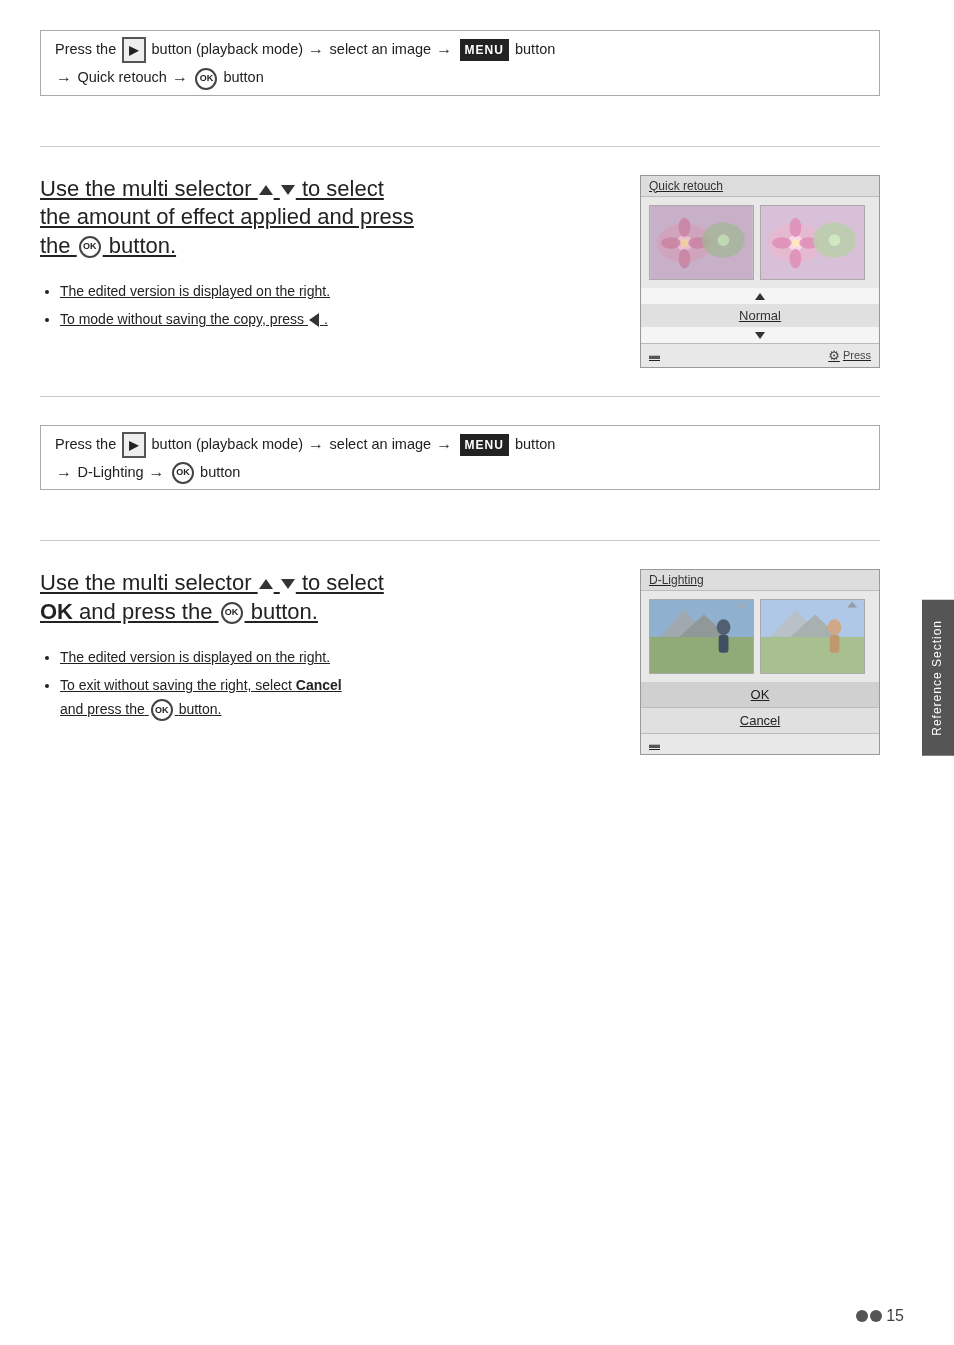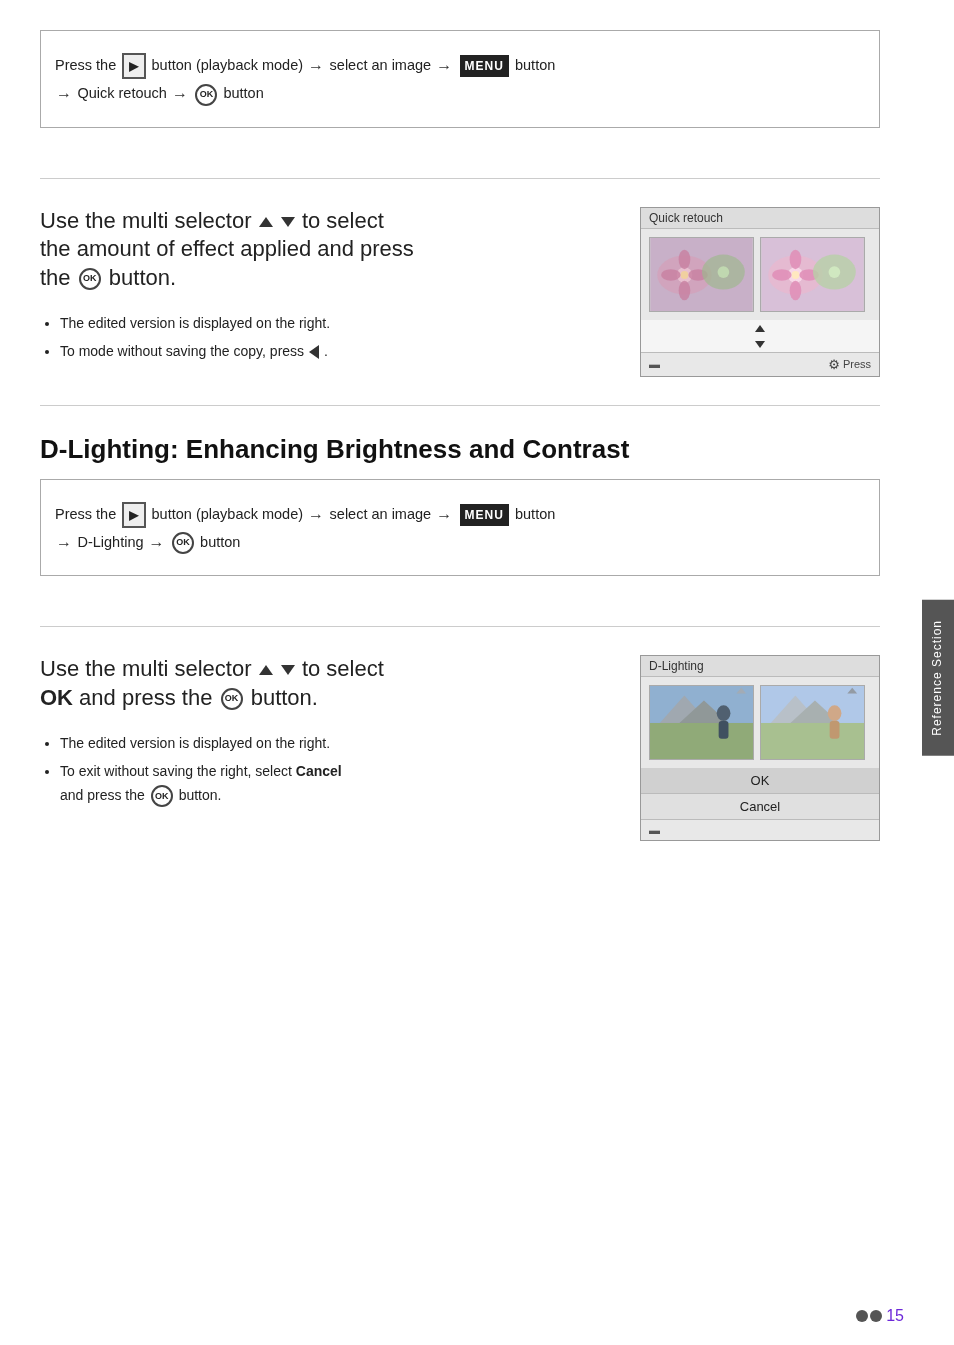--- a/index.html
+++ b/index.html
@@ -21,21 +21,21 @@
     
     .section-title {
       font-size: 26px;
       font-weight: bold;
       margin-bottom: 14px;
       color: #111;
     }
 
     .instruction-box {
       border: 1px solid #aaa;
-      padding: 20px 14px;
+      padding: 4px 14px;
       margin-bottom: 22px;
       font-size: 14.5px;
       line-height: 1.7;
       display: inline-block;
       width: 100%;
     }
 
     .playback-btn {
       display: inline-block;
       border: 2px solid #555;
@@ -73,20 +73,21 @@
       vertical-align: middle;
       margin: 0 2px;
       color: #222;
     }
 
     .section-body {
       display: flex;
       align-items: flex-start;
       gap: 30px;
       margin-bottom: 10px;
+      text-decoration: underline;
     }
 
     .section-text {
       flex: 1;
     }
 
     .section-heading {
       font-size: 22px;
       font-weight: normal;
       margin-bottom: 14px;
@@ -232,21 +233,21 @@
       padding: 20px 8px;
       letter-spacing: 1px;
     }
 
     
     .page-number {
       position: absolute;
       bottom: 20px;
       right: 50px;
       font-size: 16px;
-      color: #6d28d9;
+      color: #404040;
       display: flex;
       align-items: center;
       gap: 4px;
     }
 
     .page-dot-icon {
       display: inline-flex;
       align-items: center;
       gap: 2px;
     }
@@ -386,37 +387,37 @@
             <ellipse cx="21" cy="38" rx="10" ry="6" fill="#e090b8" opacity="0.9"></ellipse>
             <ellipse cx="49" cy="38" rx="10" ry="6" fill="#e090b8" opacity="0.9"></ellipse>
             <ellipse cx="75" cy="35" rx="22" ry="18" fill="#b8d0a8" opacity="0.8"></ellipse>
             <circle cx="75" cy="35" r="6" fill="#d0e8c0"></circle>
           </svg>
         </div>
       </div>
       <div class="panel-nav-up">
         <span class="tri-up-small"></span>
       </div>
+      <div class="panel-label-row">Normal</div>
       <div class="panel-nav-down">
         <span class="tri-down-small"></span>
       </div>
       <div class="panel-bottom-row">
         <span class="panel-bottom-icon">▬</span>
         <span class="amount-label">
           <span class="amount-gear">⚙</span>
           <span>Press</span>
         </span>
       </div>
     </div>
   </div>
 
   <hr class="divider">
 
   
-  <h1 class="section-title">D-Lighting: Enhancing Brightness and Contrast</h1>
 
   <div class="instruction-box">
     <span>Press the</span>
     <span class="playback-btn">▶</span>
     <span>button (playback mode)</span>
     <span class="arrow-icon"> → </span>
     <span>select an image</span>
     <span class="arrow-icon"> → </span>
     <span class="menu-btn">MENU</span>
     <span> button</span>

